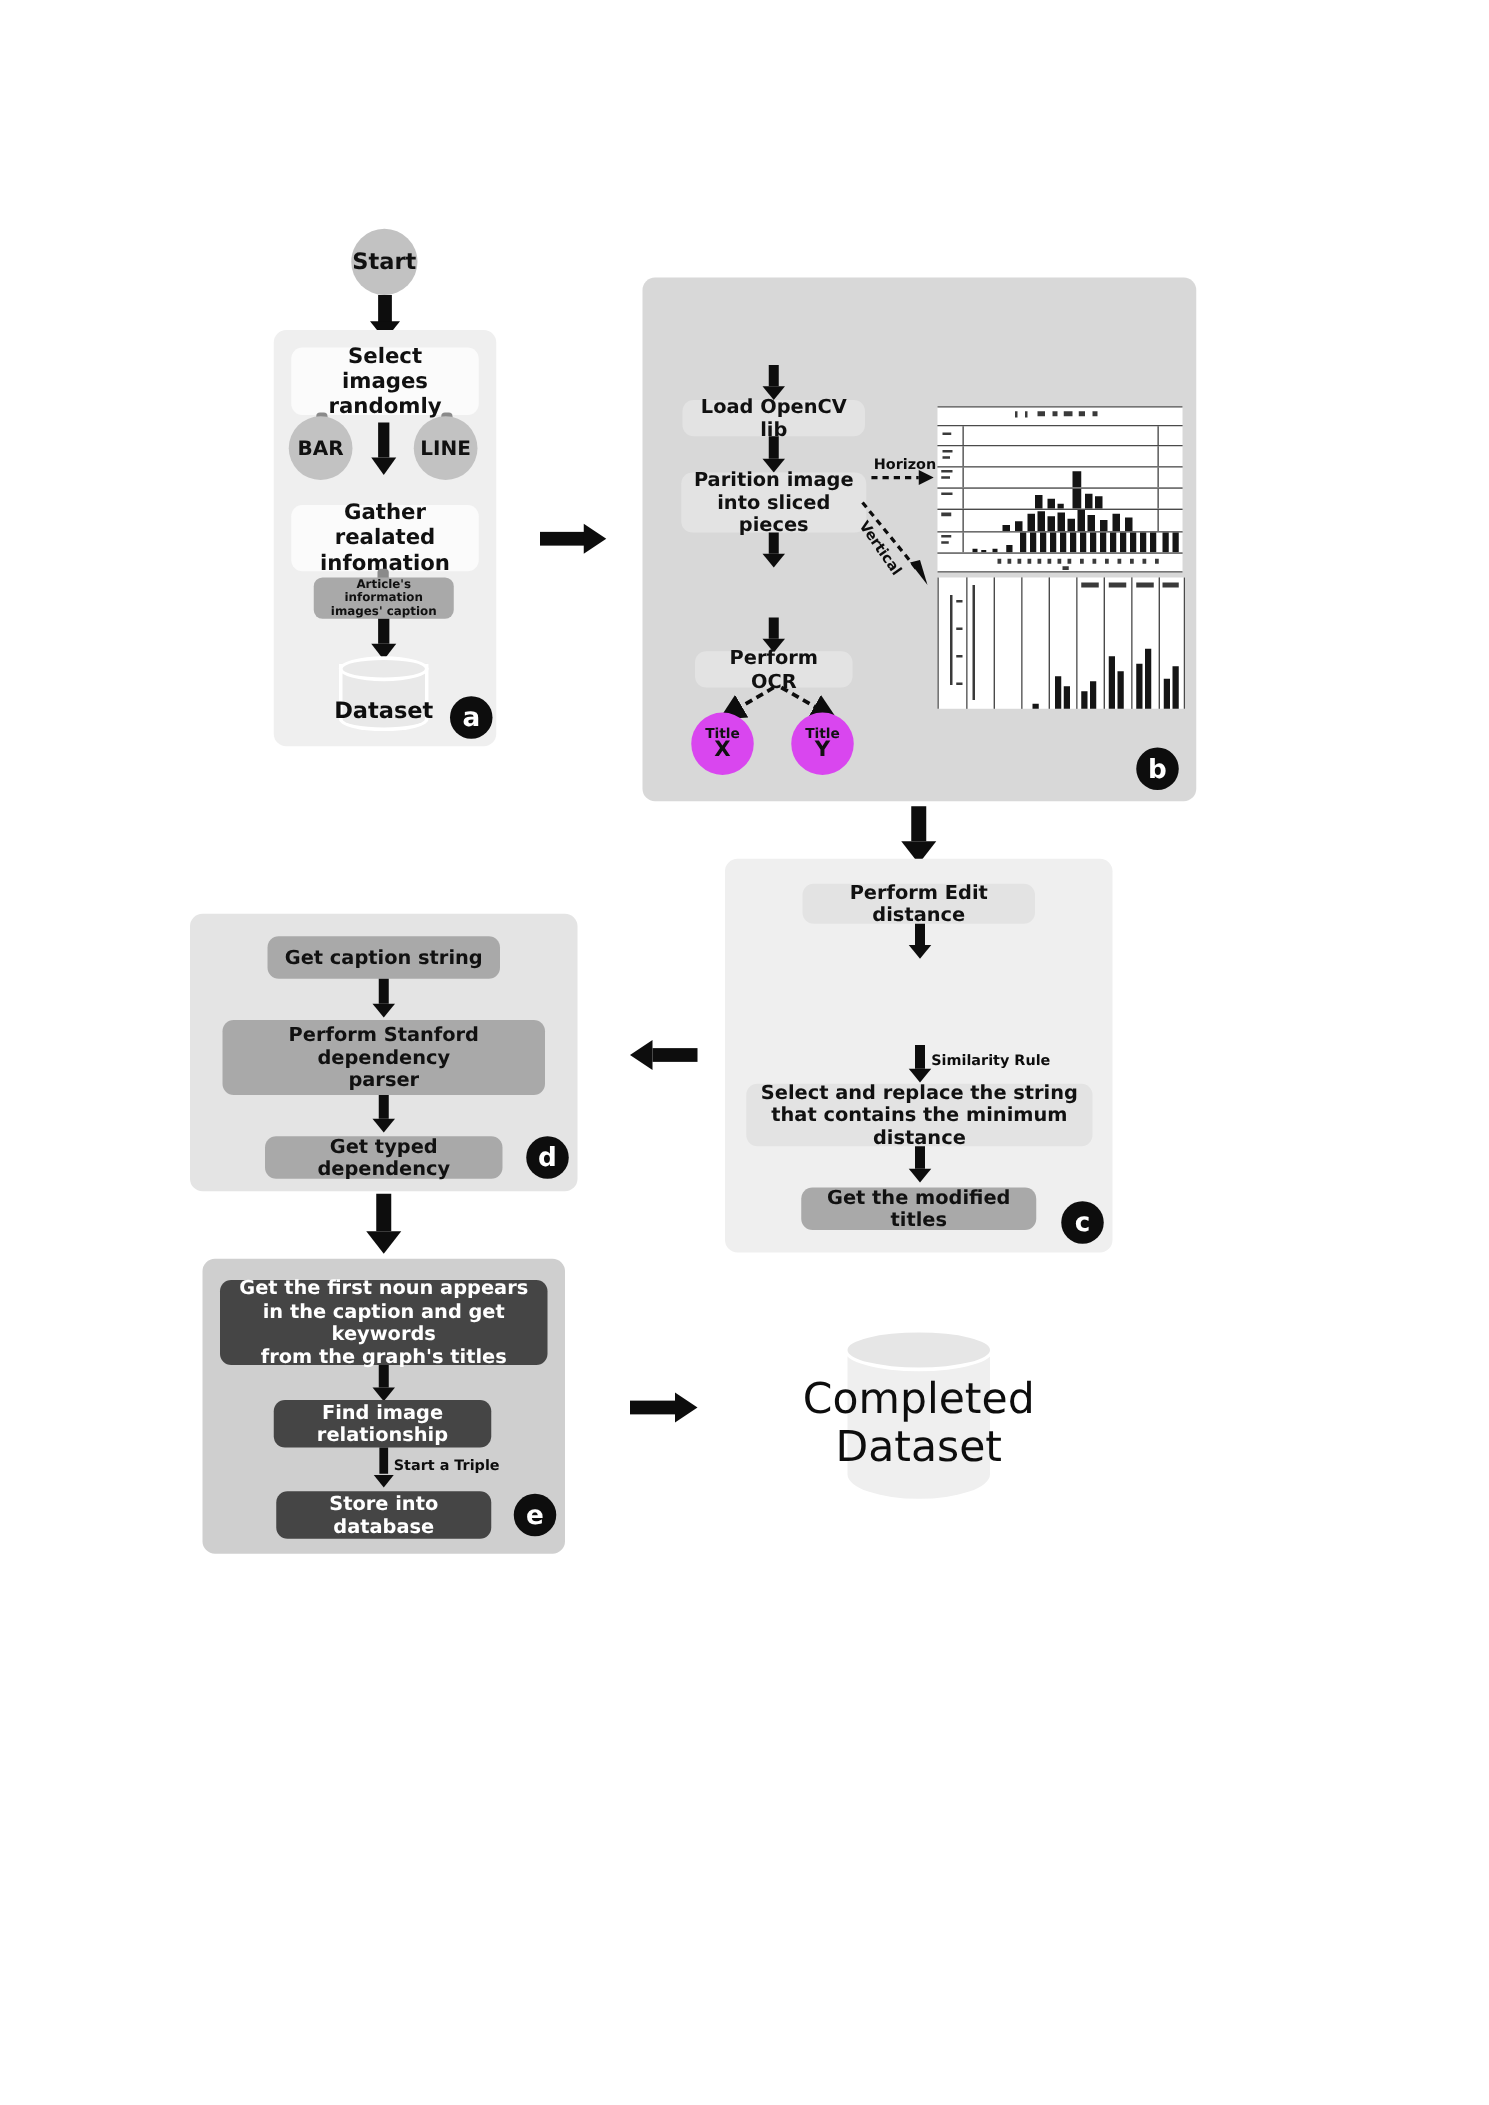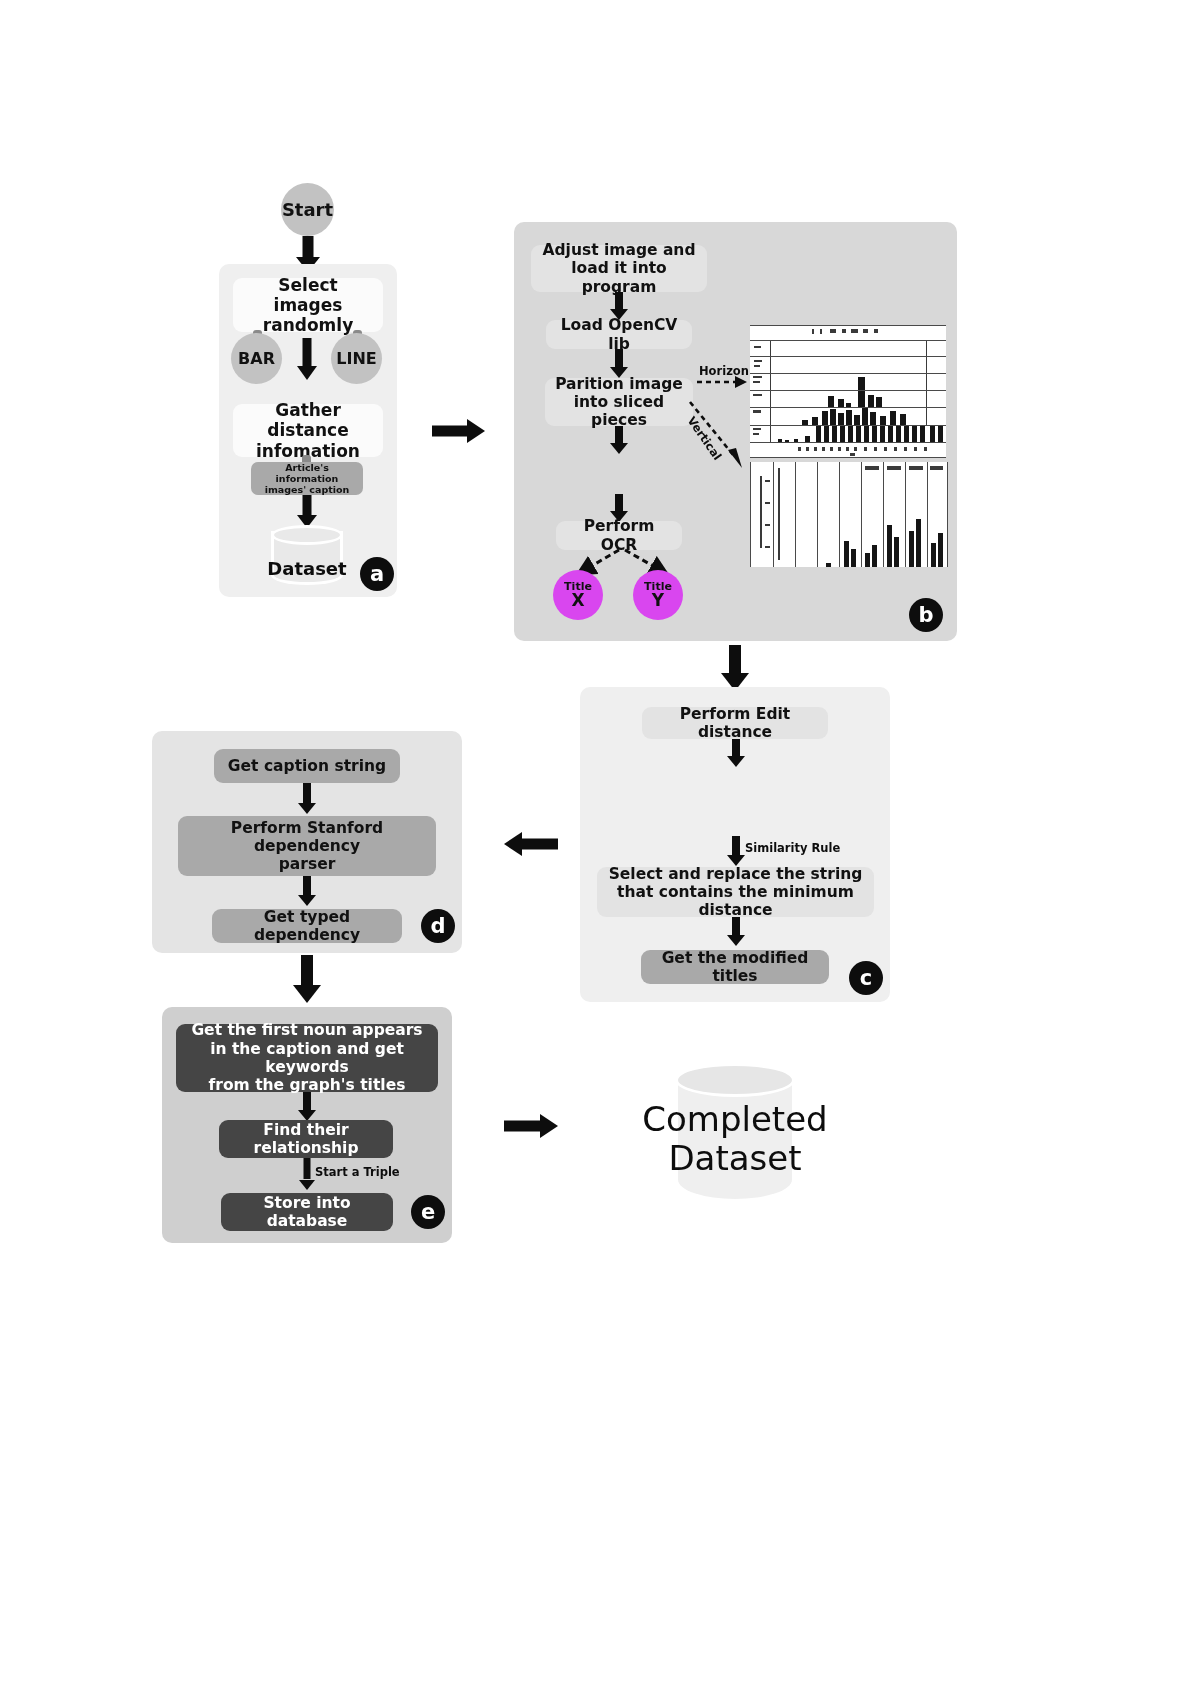--- a/index.html
+++ b/index.html
@@ -111,21 +111,21 @@
   <div class="circ circ-grey" style="left:331px;top:333px;width:51px;height:51px;font-size:16px;">
     <span>LINE</span>
   </div>
 
   <div class="arr-d" style="left:297px;top:338px;width:20px;height:42px;">
     <div class="shaft" style="width:9px;height:28px;"></div>
     <div class="head" style="border-width:14px 10px 0 10px;"></div>
   </div>
 
   <div class="box box-white" style="left:233px;top:404px;width:150px;height:53px;font-size:17px;">
-    <span style="white-space:pre-line;">Gather distance
+    <span style="white-space:pre-line;">Gather realated
 infomation</span>
   </div>
 
   <div class="stub" style="left:302px;top:455px;width:9px;height:14px;"></div>
 
   <div class="box box-mid" style="left:251px;top:462px;width:112px;height:33px;font-size:9.5px;
               border-radius:7px;">
     <span style="white-space:pre-line;">Article's information
 images' caption</span>
   </div>
@@ -150,24 +150,20 @@
     <span>a</span>
   </div>
 
   <div class="arr-r" style="left:432px;top:415px;width:53px;height:32px;">
     <div class="shaft" style="width:36px;height:11px;"></div>
     <div class="head" style="border-width:12px 0 12px 18px;"></div>
   </div>
 
   <div class="panel panel-b" style="left:514px;top:222px;width:443px;height:419px;"></div>
 
-  <div class="box box-light" style="left:531px;top:245px;width:176px;height:47px;font-size:15.5px;">
-    <span style="white-space:pre-line;">Adjust image and
-load it into program</span>
-  </div>
   <div class="arr-d" style="left:609px;top:292px;width:20px;height:28px;">
     <div class="shaft" style="width:8px;height:17px;"></div>
     <div class="head" style="border-width:11px 9px 0 9px;"></div>
   </div>
 
   <div class="box box-light" style="left:546px;top:320px;width:146px;height:29px;font-size:15.5px;">
     <span>Load OpenCV lib</span>
   </div>
   <div class="arr-d" style="left:609px;top:349px;width:20px;height:29px;">
     <div class="shaft" style="width:8px;height:18px;"></div>
@@ -469,21 +465,21 @@
     <span style="white-space:pre-line;">Get the first noun appears
 in the caption and get keywords
 from the graph's titles</span>
   </div>
   <div class="arr-d" style="left:297px;top:1092px;width:20px;height:29px;">
     <div class="shaft" style="width:8px;height:18px;"></div>
     <div class="head" style="border-width:11px 9px 0 9px;"></div>
   </div>
 
   <div class="box box-dark" style="left:219px;top:1120px;width:174px;height:38px;font-size:15.5px;">
-    <span>Find their relationship</span>
+    <span>Find image relationship</span>
   </div>
 
   <div class="arr-d" style="left:298px;top:1158px;width:18px;height:32px;">
     <div class="shaft" style="width:7px;height:21px;"></div>
     <div class="head" style="border-width:10px 8px 0 8px;"></div>
   </div>
   <div class="lbl" style="left:315px;top:1165px;font-size:11.5px;">
     <span>Start a Triple</span>
   </div>
 

